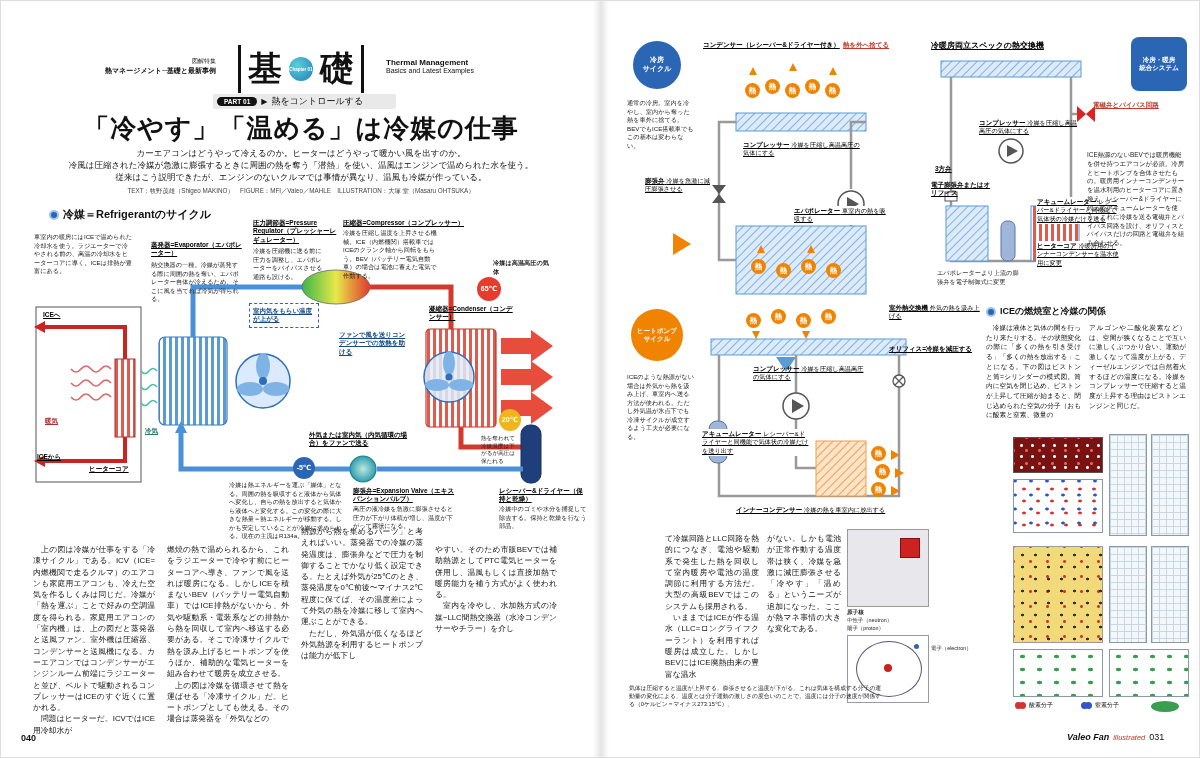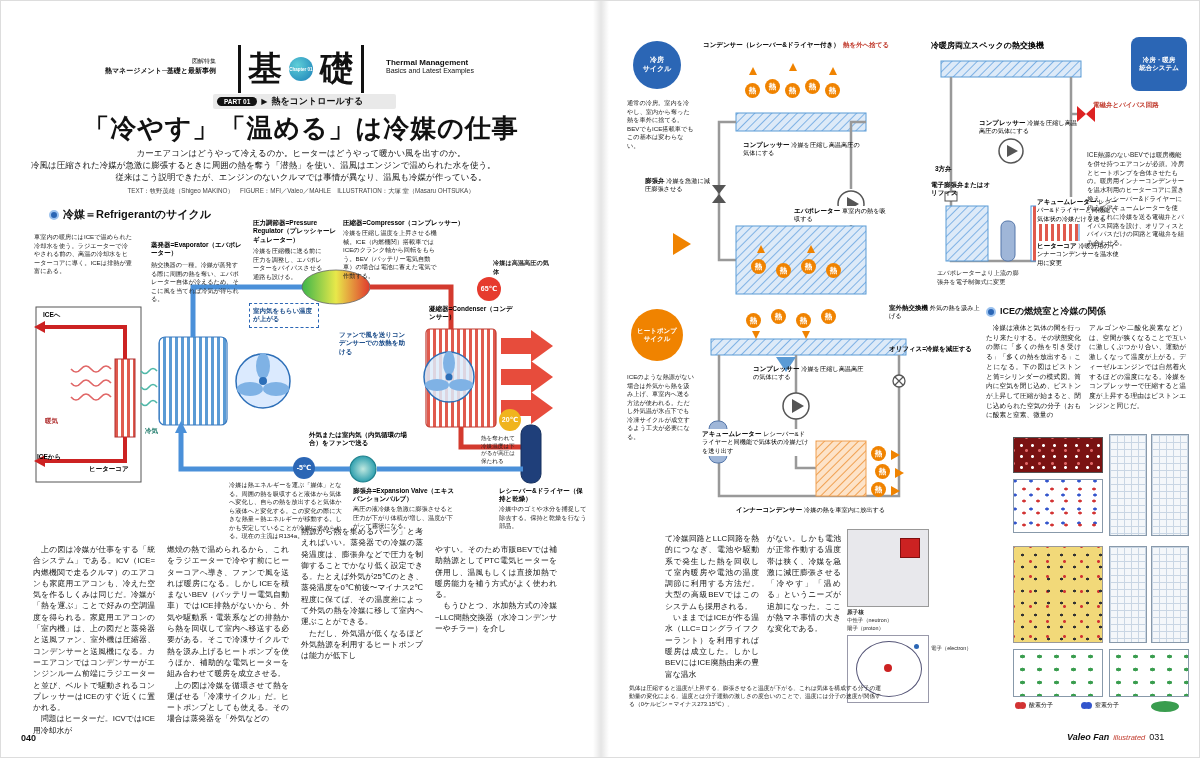--- a/index.html
+++ b/index.html
@@ -1,19 +1,19 @@
 <!DOCTYPE html>
 <html><head>
 <meta charset="utf-8">
 <style>
   html,body{margin:0;padding:0;}
   body{width:1200px;height:758px;position:relative;background:#fff;overflow:hidden;
        font-family:"Liberation Sans","DejaVu Sans",sans-serif;color:#111;border:1px solid #ddd;box-sizing:border-box;}
   .abs{position:absolute;}
-  .lbl{position:absolute;font-size:6.5px;font-weight:bold;line-height:1.3;color:#000;}
+  .lbl{position:absolute;font-size:6.5px;font-weight:bold;line-height:1.3;color:#000;text-decoration:underline;}
   .lbl .sub{font-weight:normal;font-size:6.2px;}
   .note{position:absolute;font-size:6.2px;line-height:1.38;color:#222;}
   .col{position:absolute;font-size:7.8px;line-height:1.45;color:#111;text-align:justify;white-space:pre-line;}
   .temp{position:absolute;border-radius:50%;color:#fff;display:flex;align-items:center;justify-content:center;font-weight:bold;}
   .heat{position:absolute;width:15px;height:15px;border-radius:50%;background:#f08300;color:#fff;
         font-size:7.5px;font-weight:bold;display:flex;align-items:center;justify-content:center;}
   .arr-up{position:absolute;width:0;height:0;border-left:4px solid transparent;border-right:4px solid transparent;border-bottom:8px solid #f08300;}
   .arr-down{position:absolute;width:0;height:0;border-left:4px solid transparent;border-right:4px solid transparent;border-top:8px solid #f08300;}
   .arr-right{position:absolute;width:0;height:0;border-top:5px solid transparent;border-bottom:5px solid transparent;border-left:9px solid #f08300;}
   .arr-right-big{position:absolute;width:0;height:0;border-top:11px solid transparent;border-bottom:11px solid transparent;border-left:18px solid #f08300;}
@@ -90,27 +90,27 @@
 </div>
 
 <div class="abs" style="left:385px;top:57px">
   <div style="font-size:8px;font-weight:bold">Thermal Management</div>
   <div style="font-size:7px">Basics and Latest Examples</div>
 </div>
 
 <div class="abs" style="left:212px;top:93px;width:175px;height:15px;background:#e9e9e9;display:flex;align-items:center;gap:4px;padding:0 4px;border-radius:2px">
   <span style="background:#111;color:#fff;font-size:6.5px;font-weight:bold;padding:1px 7px;border-radius:7px">PART 01</span>
   <span style="font-size:8px">▶</span>
-  <span style="font-size:9px;font-weight:bold">熱をコントロールする</span>
+  <span style="font-size:9px;font-weight:normal">熱をコントロールする</span>
 </div>
 
 <div class="abs" style="left:30px;top:110px;width:540px;text-align:center;font-size:26px;font-weight:bold;letter-spacing:1px">「冷やす」「温める」は冷媒の仕事</div>
 
 <div class="abs" style="left:30px;top:147px;width:540px;text-align:center;font-size:8.5px">カーエアコンはどうやって冷えるのか。ヒーターはどうやって暖かい風を出すのか。</div>
-<div class="abs" style="left:30px;top:159px;width:540px;font-size:8.5px">冷風は圧縮された冷媒が急激に膨張するときに周囲の熱を奪う「潜熱」を使い、温風はエンジンで温められた水を使う。</div>
+<div class="abs" style="left:30px;top:159px;width:540px;text-align:center;font-size:8.5px">冷風は圧縮された冷媒が急激に膨張するときに周囲の熱を奪う「潜熱」を使い、温風はエンジンで温められた水を使う。</div>
 <div class="abs" style="left:30px;top:171px;width:540px;text-align:center;font-size:8.5px">従来はこう説明できたが、エンジンのないクルマでは事情が異なり、温風も冷媒が作っている。</div>
 <div class="abs" style="left:30px;top:186px;width:540px;text-align:center;font-size:6.3px;color:#444">TEXT：牧野茂雄（Shigeo MAKINO）　FIGURE：MFI／Valeo／MAHLE　ILLUSTRATION：大塚 堂（Masaru OHTSUKA）</div>
 
 <div class="sec-head" style="left:48px;top:206px;font-size:11px">
   <span class="sec-dot"></span>
   <span>冷媒＝Refrigerantのサイクル</span>
 </div>
 
 <div class="abs" style="left:30px;top:218px;width:560px;height:317px">
 
@@ -193,28 +193,28 @@
   <div class="note" style="left:322px;top:286px;width:104px">高圧の液冷媒を急激に膨張させると圧力が下がり体積が増し、温度が下がって霧状になる。</div>
   <div class="temp" style="left:262px;top:238px;width:22px;height:22px;background:#2b66b5;font-size:7px">-5℃</div>
   <div class="note" style="left:198px;top:262px;width:118px">冷媒は熱エネルギーを運ぶ「媒体」となる。周囲の熱を吸収すると液体から気体へ変化し、自らの熱を放出すると気体から液体へと変化する。この変化の際に大きな熱量＝熱エネルギーが移動する。しかも安定していることが冷媒に求められる。現在の主流はR134a。</div>
   <div class="lbl" style="left:12px;top:92px;width:40px">ICEへ</div>
   <div class="lbl" style="left:6px;top:234px;width:40px">ICEから</div>
   <div class="lbl" style="left:58px;top:246px;width:46px">ヒーターコア</div>
   <div class="lbl" style="left:14px;top:198px;width:24px;color:#b03030">暖気</div>
   <div class="lbl" style="left:114px;top:208px;width:24px;color:#1e7a6a">冷気</div>
 </div>
 
-<div class="col" style="left:32px;top:543px;width:122px;height:176px">　上の図は冷媒が仕事をする「統合システム」である。ICV（ICE=内燃機関で走るクルマ）のエアコンも家庭用エアコンも、冷えた空気を作るしくみは同じだ。冷媒が「熱を運ぶ」ことで好みの空調温度を得られる。家庭用エアコンの「室内機」は、上の図だと蒸発器と送風ファン、室外機は圧縮器、コンデンサーと送風機になる。カーエアコンではコンデンサーがエンジンルーム前端にラジエーターと並び、ベルトで駆動されるコンプレッサーはICEのすぐ近くに置かれる。
+<div class="col" style="left:32px;top:543px;width:122px;height:176px">　上の図は冷媒が仕事をする「冷凍サイクル」である。ICV（ICE=内燃機関で走るクルマ）のエアコンも家庭用エアコンも、冷えた空気を作るしくみは同じだ。冷媒が「熱を運ぶ」ことで好みの空調温度を得られる。家庭用エアコンの「室内機」は、上の図だと蒸発器と送風ファン、室外機は圧縮器、コンデンサーと送風機になる。カーエアコンではコンデンサーがエンジンルーム前端にラジエーターと並び、ベルトで駆動されるコンプレッサーはICEのすぐ近くに置かれる。
 　問題はヒーターだ。ICVではICE用冷却水が</div>
 <div class="col" style="left:166px;top:543px;width:122px;height:176px">燃焼の熱で温められるから、これをラジエーターで冷やす前にヒーターコアへ導き、ファンで風を送れば暖房になる。しかしICEを積まないBEV（バッテリー電気自動車）ではICE排熱がないから、外気や駆動系・電装系などの排熱から熱を回収して室内へ移送する必要がある。そこで冷凍サイクルで熱を汲み上げるヒートポンプを使うほか、補助的な電気ヒーターを組み合わせて暖房を成立させる。
 　上の図は冷媒を循環させて熱を運ばせる「冷凍サイクル」だ。ヒートポンプとしても使える。その場合は蒸発器を「外気などの</div>
 <div class="col" style="left:300px;top:525px;width:122px;height:176px">熱源から熱を集めるパーツ」と考えればいい。蒸発器での冷媒の蒸発温度は、膨張弁などで圧力を制御することでかなり低く設定できる。たとえば外気が25℃のとき、蒸発温度を0℃前後〜マイナス2℃程度に保てば、その温度差によって外気の熱を冷媒に移して室内へ運ぶことができる。
 　ただし、外気温が低くなるほど外気熱源を利用するヒートポンプは能力が低下し</div>
 <div class="col" style="left:434px;top:543px;width:122px;height:176px">やすい。そのため市販BEVでは補助熱源としてPTC電気ヒーターを併用し、温風もしくは直接加熱で暖房能力を補う方式がよく使われる。
-　もうひとつ、水加熱方式の冷媒−LLC間熱交換器（水冷コンデンサーやチラー）を介し</div>
+　室内を冷やし、水加熱方式の冷媒−LLC間熱交換器（水冷コンデンサーやチラー）を介し</div>
 
 <div class="abs" style="left:20px;top:732px;font-size:9px;font-weight:bold">040</div>
 
 <div class="badge-circle" style="left:632px;top:40px;width:48px;height:48px;background:#2b66b5;font-size:7px">
   <div>冷房</div>
   <div>サイクル</div>
 </div>
 <div class="note" style="left:626px;top:98px;width:68px">通常の冷房。室内を冷やし、室内から奪った熱を車外に捨てる。BEVでもICE搭載車でもこの基本は変わらない。</div>
 
 <div class="abs" style="left:700px;top:38px;width:190px;height:265px">

